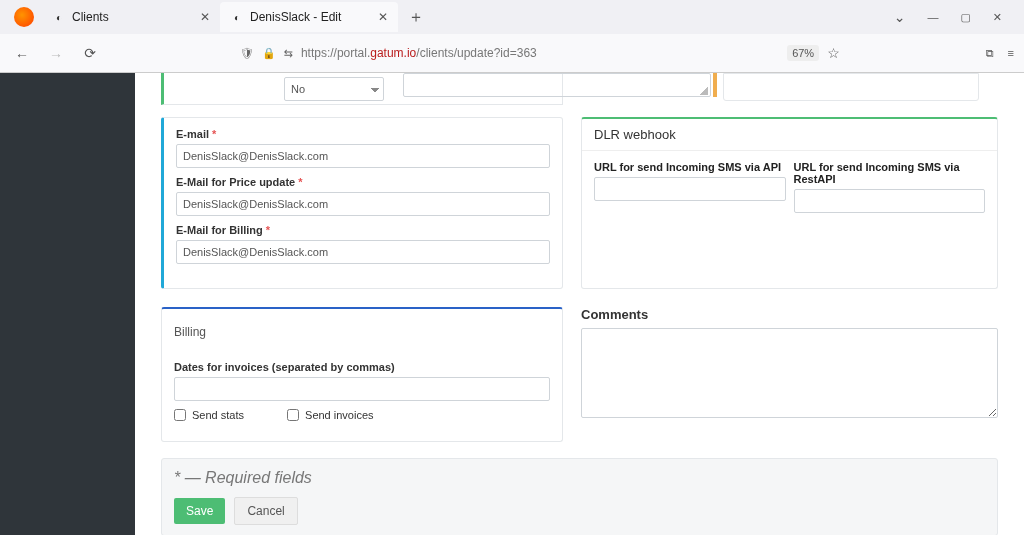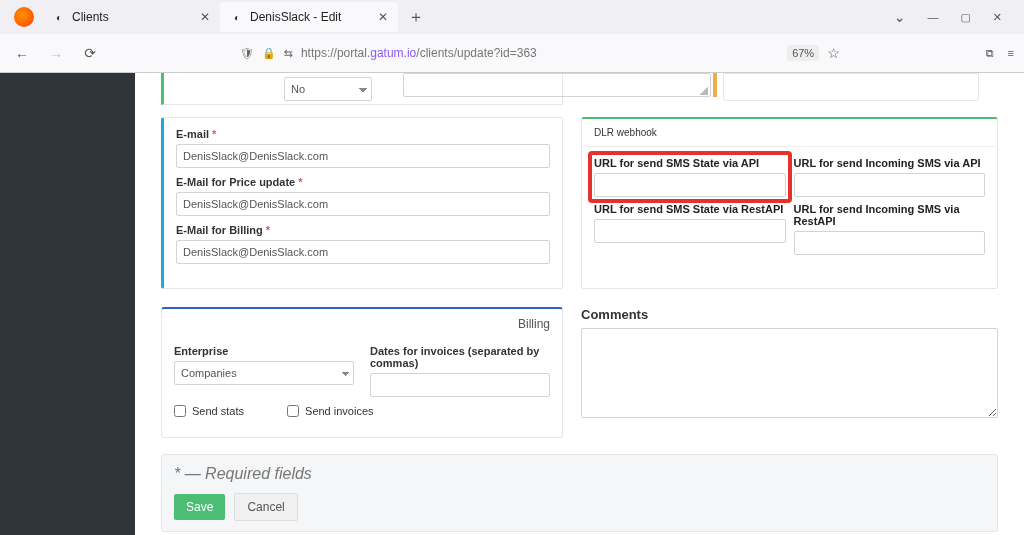--- a/index.html
+++ b/index.html
@@ -16,21 +16,21 @@
 .newtab { padding: 0 10px; color: #555; font-size: 16px; }
 .win-controls { margin-left: auto; display: flex; align-items: center; gap: 22px; padding-right: 16px; color: #555; }
 .chev { font-size: 14px; }
 
 .addressbar { display: flex; align-items: center; height: 38px; padding: 0 10px; background: #f9f9fb; gap: 10px; }
 .nav-btn { width: 24px; height: 24px; display: flex; align-items: center; justify-content: center; color: #555; font-size: 14px; }
 .nav-btn.disabled { color: #bbb; }
 .url-wrap { flex: 1; display: flex; align-items: center; height: 28px; border-radius: 4px; padding: 0 8px; gap: 8px; margin: 0 120px 0 120px; }
 .url-icons { display: flex; gap: 8px; align-items: center; color: #666; }
 .url { flex: 1; font-size: 12px; color: #777; }
-.url .domain { color: #8b5cf6; }
+.url .domain { color: #b91c1c; }
 .zoom-badge { background: #eee; border-radius: 3px; padding: 2px 5px; font-size: 11px; color: #555; }
 .star { color: #555; font-size: 14px; }
 .right-icons { display: flex; gap: 14px; color: #555; align-items: center; margin-left: 8px; }
 
 
 .page { display: flex; height: calc(535px - 72px); }
 .leftnav { width: 135px; background: #2f353a; }
 .content { flex: 1; background: #fff; padding: 0 26px 20px 26px; overflow: hidden; }
 .card { border: 1px solid #e4e7ea; border-radius: 3px; background: #fff; }
 select, input[type=text] { height: 24px; border: 1px solid #cfd4d9; border-radius: 2px; padding: 0 6px; font-size: 11px; color: #555; background: #fff; }
@@ -40,28 +40,28 @@
 .midrow { display: flex; gap: 18px; }
 .emailcard { width: 402px; border-left: 3px solid #20a8d8; padding: 10px 12px 16px; }
 .fg { margin-bottom: 8px; }
 .fg label { display: block; font-weight: 600; font-size: 11px; margin-bottom: 4px; }
 .req { color: #e55353; }
 .wfull { width: 100%; }
 .fg-row { display: flex; gap: 16px; }
 .fg-row > div { flex: 1; }
 
 .dlrcard { flex: 1; border-top: 2px solid #4dbd74; padding: 0 0 12px; }
-.dlrtitle { padding: 8px 12px; font-size: 10px; color: #333; border-bottom: 1px solid #eee; }
+.dlrtitle { padding: 8px 12px; font-size: 13px; color: #333; border-bottom: 1px solid #eee; }
 .dlrgrid { display: grid; grid-template-columns: 1fr 1fr; gap: 6px 8px; padding: 10px 12px; }
 .dlrgrid label { display: block; font-weight: 600; font-size: 11px; color: #222; margin-bottom: 4px; }
 .dlr-highlight { outline: 4px solid #e5322d; outline-offset: -2px; padding: 4px; margin: -4px; border-radius: 2px; }
 
 
 .billingcard { width: 402px; border-top: 2px solid #2a62c7; margin-top: 18px; padding: 0 0 12px; }
-.billtitle { padding: 8px 12px; font-size: 12px; color: #555; text-align: right; }
+.billtitle { padding: 16px 12px; font-size: 12px; color: #555; }
 .billbody { padding: 6px 12px; }
 .chk { display: inline-flex; align-items: center; gap: 6px; margin-right: 40px; }
 .chk input { width: 12px; height: 12px; }
 
 
 .comments { flex: 1; margin-top: 18px; }
 .comments label { display: block; font-weight: 600; font-size: 13px; margin-bottom: 6px; }
 .comments textarea { width: 100%; height: 90px; border: 1px solid #cfd4d9; border-radius: 2px; resize: both; }
 
 .midrow2 { display: flex; gap: 18px; }
@@ -118,21 +118,21 @@
     </div>
   </div>
 </div>
 
 <div class="page">
   <div class="leftnav"></div>
   <div class="content">
 
     <div style="position:relative; height:32px; margin-bottom:12px;">
       <div style="position:absolute; left:0; top:0; width:402px; height:32px; border-left:3px solid #4dbd74; border-right:1px solid #e4e7ea; border-bottom:1px solid #e4e7ea; padding-left:120px; padding-top:4px;">
-        <select style="width:88px;">
+        <select style="width:100px;">
           <option>No</option>
         </select>
       </div>
       <div style="position:absolute; left:242px; top:0; width:308px; height:24px; border:1px solid #cfd4d9; border-radius:2px;">
         <div style="position:absolute; right:2px; bottom:1px; width:8px; height:8px; background:linear-gradient(135deg,transparent 50%,#bbb 50%);"></div>
       </div>
       <div style="position:absolute; left:552px; top:0; width:4px; height:24px; background:#f0ad4e;"></div>
       <div style="position:absolute; left:562px; top:0; width:256px; height:28px; border:1px solid #e4e7ea; border-bottom-left-radius:3px; border-bottom-right-radius:3px;"></div>
     </div>
 
@@ -150,51 +150,37 @@
         </div>
         <div class="fg">
           <label><span>E-Mail for Billing</span> <span class="req">*</span></label>
           <input type="text" class="wfull" value="DenisSlack@DenisSlack.com" style="">
         </div>
       </div>
 
       <div class="card dlrcard">
         <div class="dlrtitle">DLR webhook</div>
         <div class="dlrgrid">
-          <div class="dlr-highlight">
-            <label>URL for send SMS State via API</label>
-            <input type="text" class="wfull" style="">
-          </div>
           <div>
             <label>URL for send Incoming SMS via API</label>
-            <input type="text" class="wfull" style="">
-          </div>
-          <div>
-            <label>URL for send SMS State via RestAPI</label>
             <input type="text" class="wfull" style="">
           </div>
           <div>
             <label>URL for send Incoming SMS via RestAPI</label>
             <input type="text" class="wfull" style="">
           </div>
         </div>
       </div>
     </div>
 
     <div class="midrow2">
       <div class="card billingcard">
         <div class="billtitle">Billing</div>
         <div class="billbody">
           <div class="fg-row">
-            <div class="fg">
-              <label>Enterprise</label>
-              <select class="wfull">
-                <option>Companies</option>
-              </select>
-            </div>
             <div class="fg">
               <label>Dates for invoices (separated by commas)</label>
               <input type="text" class="wfull" style="">
             </div>
           </div>
           <div style="margin-top:0;">
             <label class="chk">
                 <input type="checkbox" style=""> 
                 <span>Send stats</span>
               </label>

